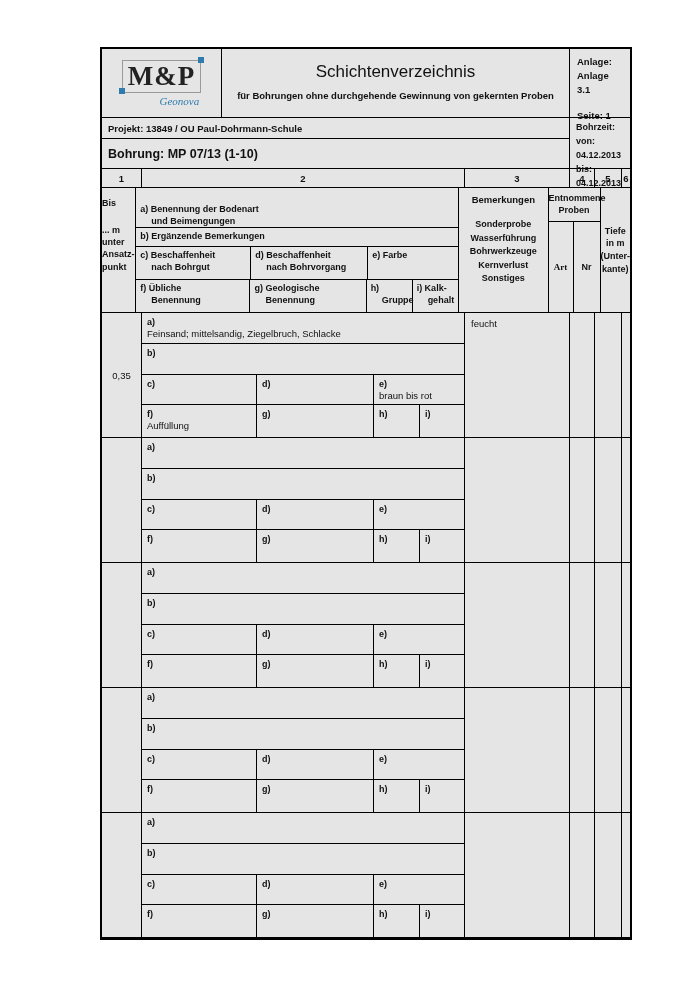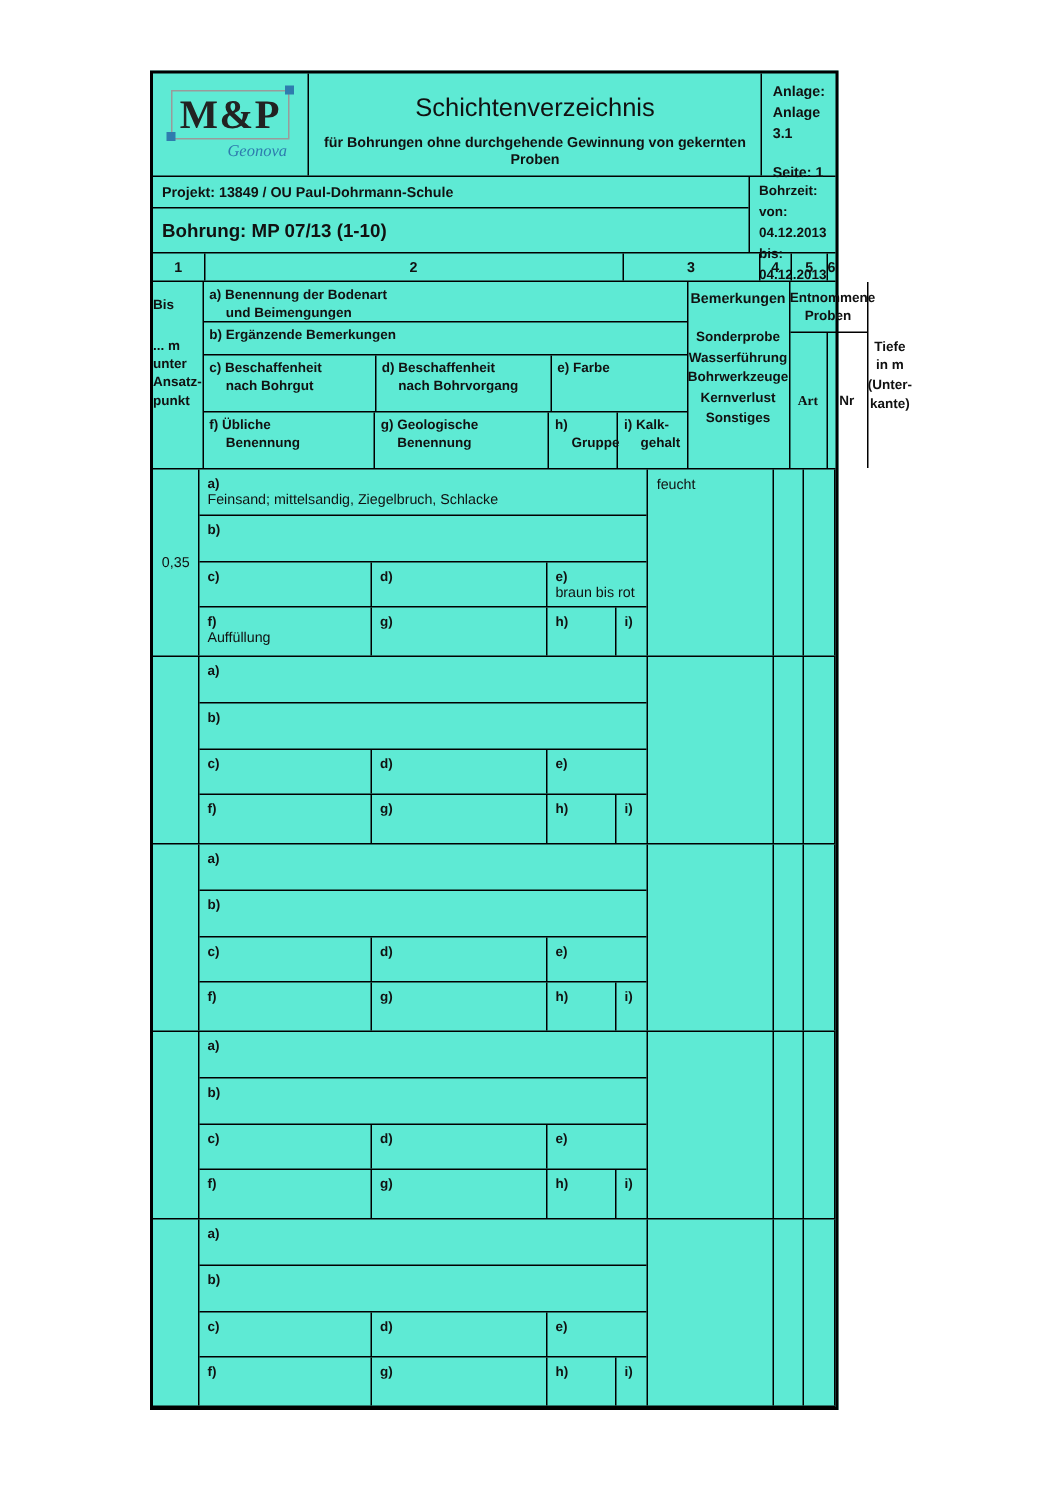--- a/index.html
+++ b/index.html
@@ -7,23 +7,23 @@
   body {
     background: #ffffff;
     position: relative;
     font-family: "Liberation Sans", sans-serif;
     color: #111;
   }
   .form {
     position: absolute;
     left: 100px;
     top: 47px;
-    width: 459px;
+    width: 532px;
     border: 2px solid #000;
-    background: #5eead4;
+    background: #e5e5e5;
   }
   .row { display: flex; align-items: stretch; }
   .br { border-right: 1px solid #000; }
   .bb { border-bottom: 1px solid #000; }
   .pre { white-space: pre-line; }
 
   
   .top-row { height: 69px; }
   .logo-cell { width: 120px; display: flex; align-items: center; justify-content: center; }
   .logo-wrap { position: relative; display: inline-block; text-align: center; }
@@ -60,21 +60,21 @@
   .num-row > div { display: flex; align-items: center; justify-content: center; }
   .n1 { width: 40px; } .n2 { width: 323px; } .n3 { width: 105px; }
   .n4 { width: 25px; } .n5 { width: 27px; } .n6 { flex: 1; }
 
   
   .thead-row { height: 125px; font-size: 9px; font-weight: bold; }
   .h-col1 { width: 40px; padding-top: 9px; line-height: 1.35; }
   .h-col1 .bis { margin-bottom: 15px; }
   .h-col2 { width: 323px; display: flex; flex-direction: column; }
   .h-row { display: flex; }
-  .h-row-a { height: 27px; }
+  .h-row-a { height: 27px; margin-top: 13px; }
   .h-row-b { height: 22px; }
   .h-row-cde { height: 38px; }
   .h-row-fghi { height: 37px; }
   .hcell { padding: 3px 4px; line-height: 1.3; }
   .hang { padding-left: 15px; text-indent: -11px; }
   .full { flex: 1; }
   .w-cd1 { width: 115px; } .w-cd2 { width: 117px; } .w-h { width: 46px; } .w-rest { flex: 1; }
   .h-col3 { width: 105px; text-align: center; padding-top: 6px; }
   .h-col3 .bem-title { font-size: 9.5px; margin-bottom: 13px; }
   .h-col3 .bem-lines { line-height: 1.5; }

